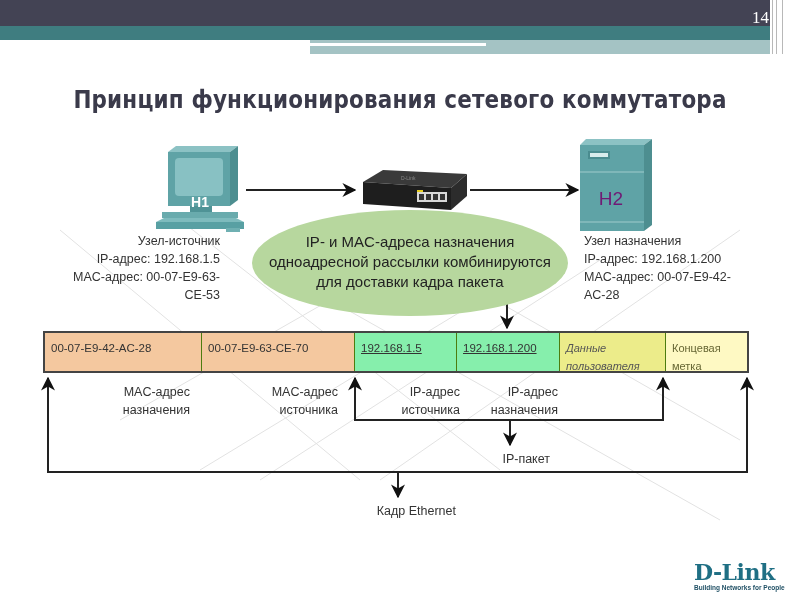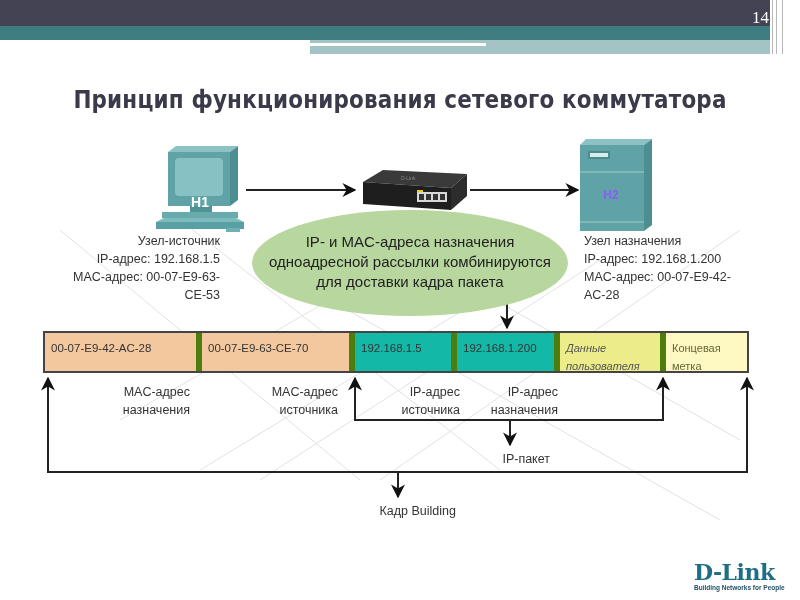--- a/index.html
+++ b/index.html
@@ -21,24 +21,24 @@
 
   .label { font-size: 12.5px; color: #333; line-height: 18px; }
   .right { text-align: right; }
   .center { text-align: right; }
 
   .ellipse { left: 252px; top: 210px; width: 316px; height: 106px; border-radius: 50%;
              background: #b7d79e; }
   .ellipse-text { left: 252px; top: 232px; width: 316px; text-align: center; font-size: 15px; line-height: 20px; color: #222; }
 
   .frame { left: 43px; top: 331px; width: 706px; height: 42px; border: 2px solid #444; box-sizing: border-box; display: flex; }
-  .cell { box-sizing: border-box; border-right: 6px solid #4d7c0f; font-size: 11.5px; padding: 6px 6px; line-height: 18px; color: #333; }
+  .cell { box-sizing: border-box; border-right: 1px solid #4d7c0f; font-size: 11.5px; padding: 6px 6px; line-height: 18px; color: #333; }
   .cell:last-child { border-right: none; }
   .c-mac { background: #f4c89f; }
-  .c-ip { background: #14b8a6; }
+  .c-ip { background: #86efac; text-decoration: underline; }
   .c-data { background: #ecec8a; color: #555; font-style: italic; }
   .c-fcs { background: #fef9c3; color: #663; }
 
   .logo { left: 694px; top: 559px; font-family: "DejaVu Serif", serif; font-weight: bold; font-size: 22px; color: #1f6f84; letter-spacing: -0.5px; }
   .logo-sub { left: 694px; top: 584px; font-size: 6.5px; color: #1f4f64; font-weight: bold; }
 </style>
 </head>
 <body>
 
 <div class="abs hdr-dark"></div>
@@ -125,21 +125,21 @@
 
 <svg class="abs" style="left:576px;top:137px" width="80" height="96">
   <polygon points="4,8 10,2 76,2 68,8" fill="#8cc2c4"></polygon>
   <polygon points="68,8 76,2 76,88 68,94" fill="#4d8e90"></polygon>
   <rect x="4" y="8" width="64" height="86" fill="#5fa3a6"></rect>
   <rect x="4" y="34" width="64" height="2" fill="#7fb7b9"></rect>
   <rect x="4" y="84" width="64" height="2" fill="#7fb7b9"></rect>
   <rect x="12" y="14" width="22" height="8" fill="#4a8c8f"></rect>
   <rect x="14" y="16" width="18" height="4" fill="#d8ecec"></rect>
 </svg>
-<div class="abs" style="left:580px;top:188px;width:62px;text-align:center;color:#8b5cf6;font-size:12px;font-weight:bold;">H2</div>
+<div class="abs" style="left:580px;top:188px;width:62px;text-align:center;color:#701a75;font-size:19px;font-weight:normal;">H2</div>
 
 <div class="abs label" style="left:584px;top:232px;width:190px;">
   <div>Узел назначения</div>
   <div>IP-адрес: 192.168.1.200</div>
   <div>MAC-адрес: 00-07-E9-42-</div>
   <div>AC-28</div>
 </div>
 
 <div class="abs frame">
   <div class="cell c-mac" style="width:157px">00-07-E9-42-AC-28</div>
@@ -160,16 +160,16 @@
 </div>
 <div class="abs label center" style="left:360px;top:383px;width:100px;">
   <div>IP-адрес</div>
   <div>источника</div>
 </div>
 <div class="abs label center" style="left:458px;top:383px;width:100px;">
   <div>IP-адрес</div>
   <div>назначения</div>
 </div>
 <div class="abs label center" style="left:470px;top:450px;width:80px;">IP-пакет</div>
-<div class="abs label center" style="left:340px;top:502px;width:116px;">Кадр Building</div>
+<div class="abs label center" style="left:340px;top:502px;width:116px;">Кадр Ethernet</div>
 
 <div class="abs logo">D-Link</div>
 <div class="abs logo-sub">Building Networks for People</div>
 
 </body></html>

